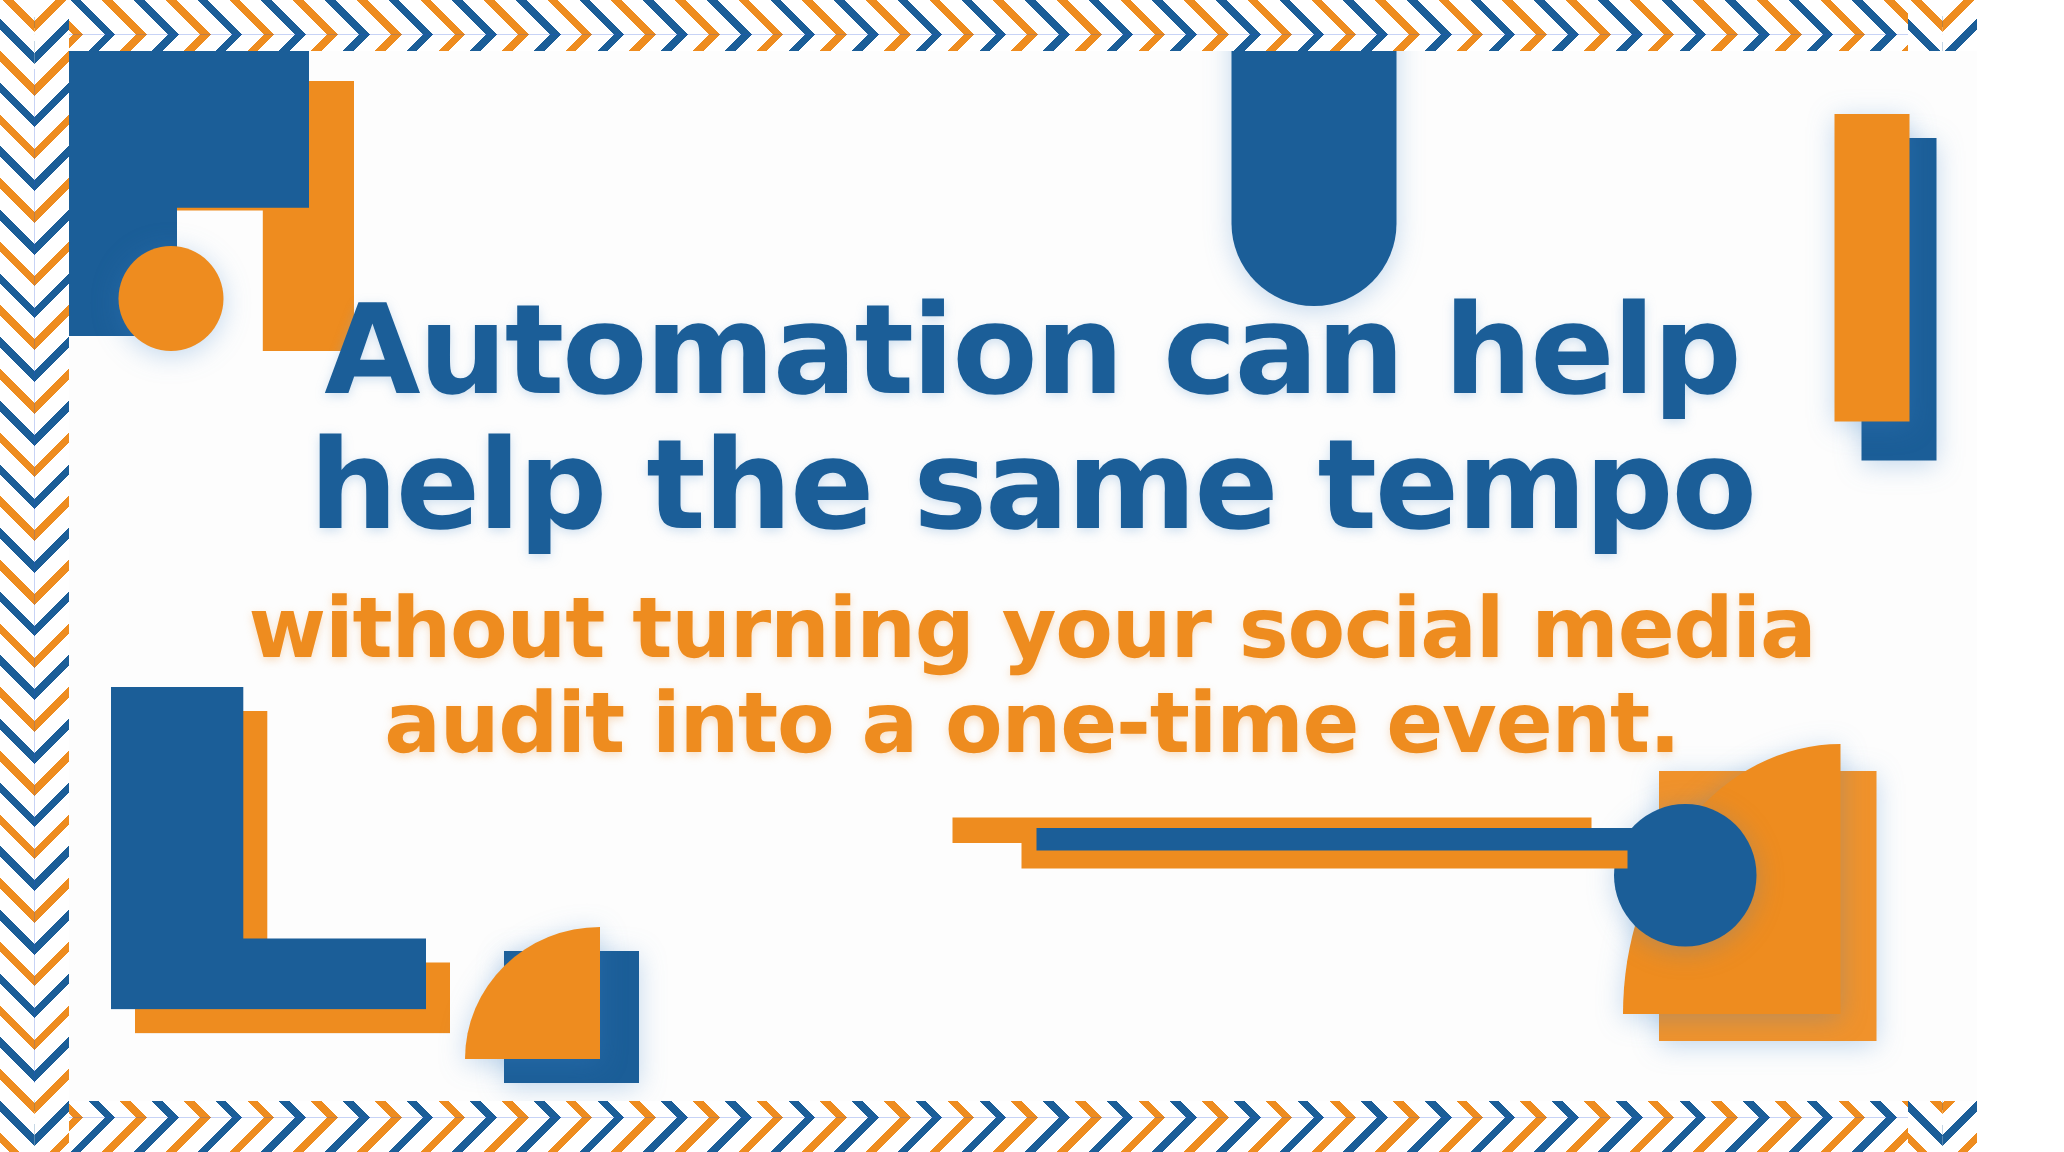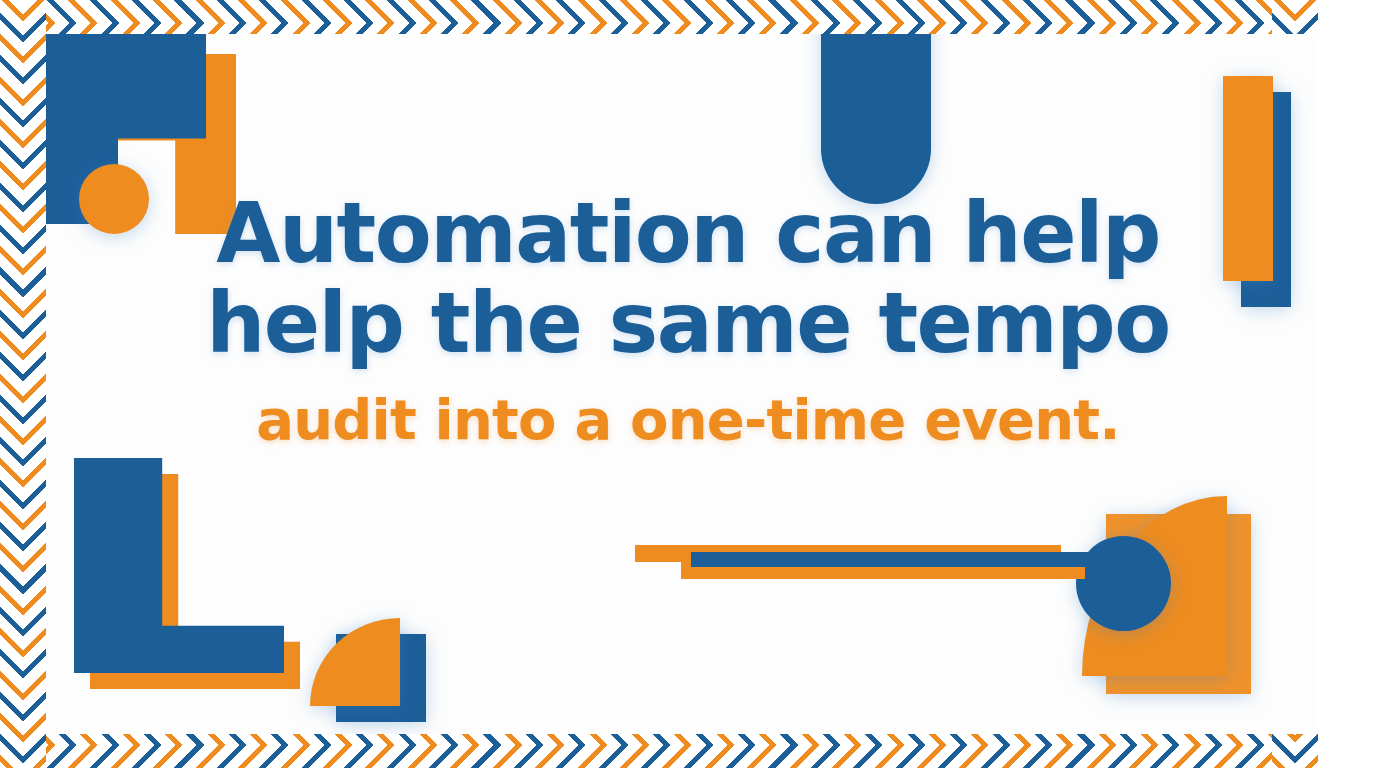--- a/index.html
+++ b/index.html
@@ -235,17 +235,18 @@
     <div class="shape sh-orange" id="bar-orange-top"></div>
     <div class="shape sh-orange" id="bar-orange-bottom"></div>
     <div class="shape sh-blue" id="bar-blue"></div>
 
     <div class="headline">
       <span class="line">Automation can help</span>
       <span class="line">help the same tempo</span>
     </div>
 
     <div class="subhead">
+      <span class="line">without turning your social media</span>
       <span class="line">audit into a one-time event.</span>
     </div>
 
   </div>
 </div>
 
 </body></html>

